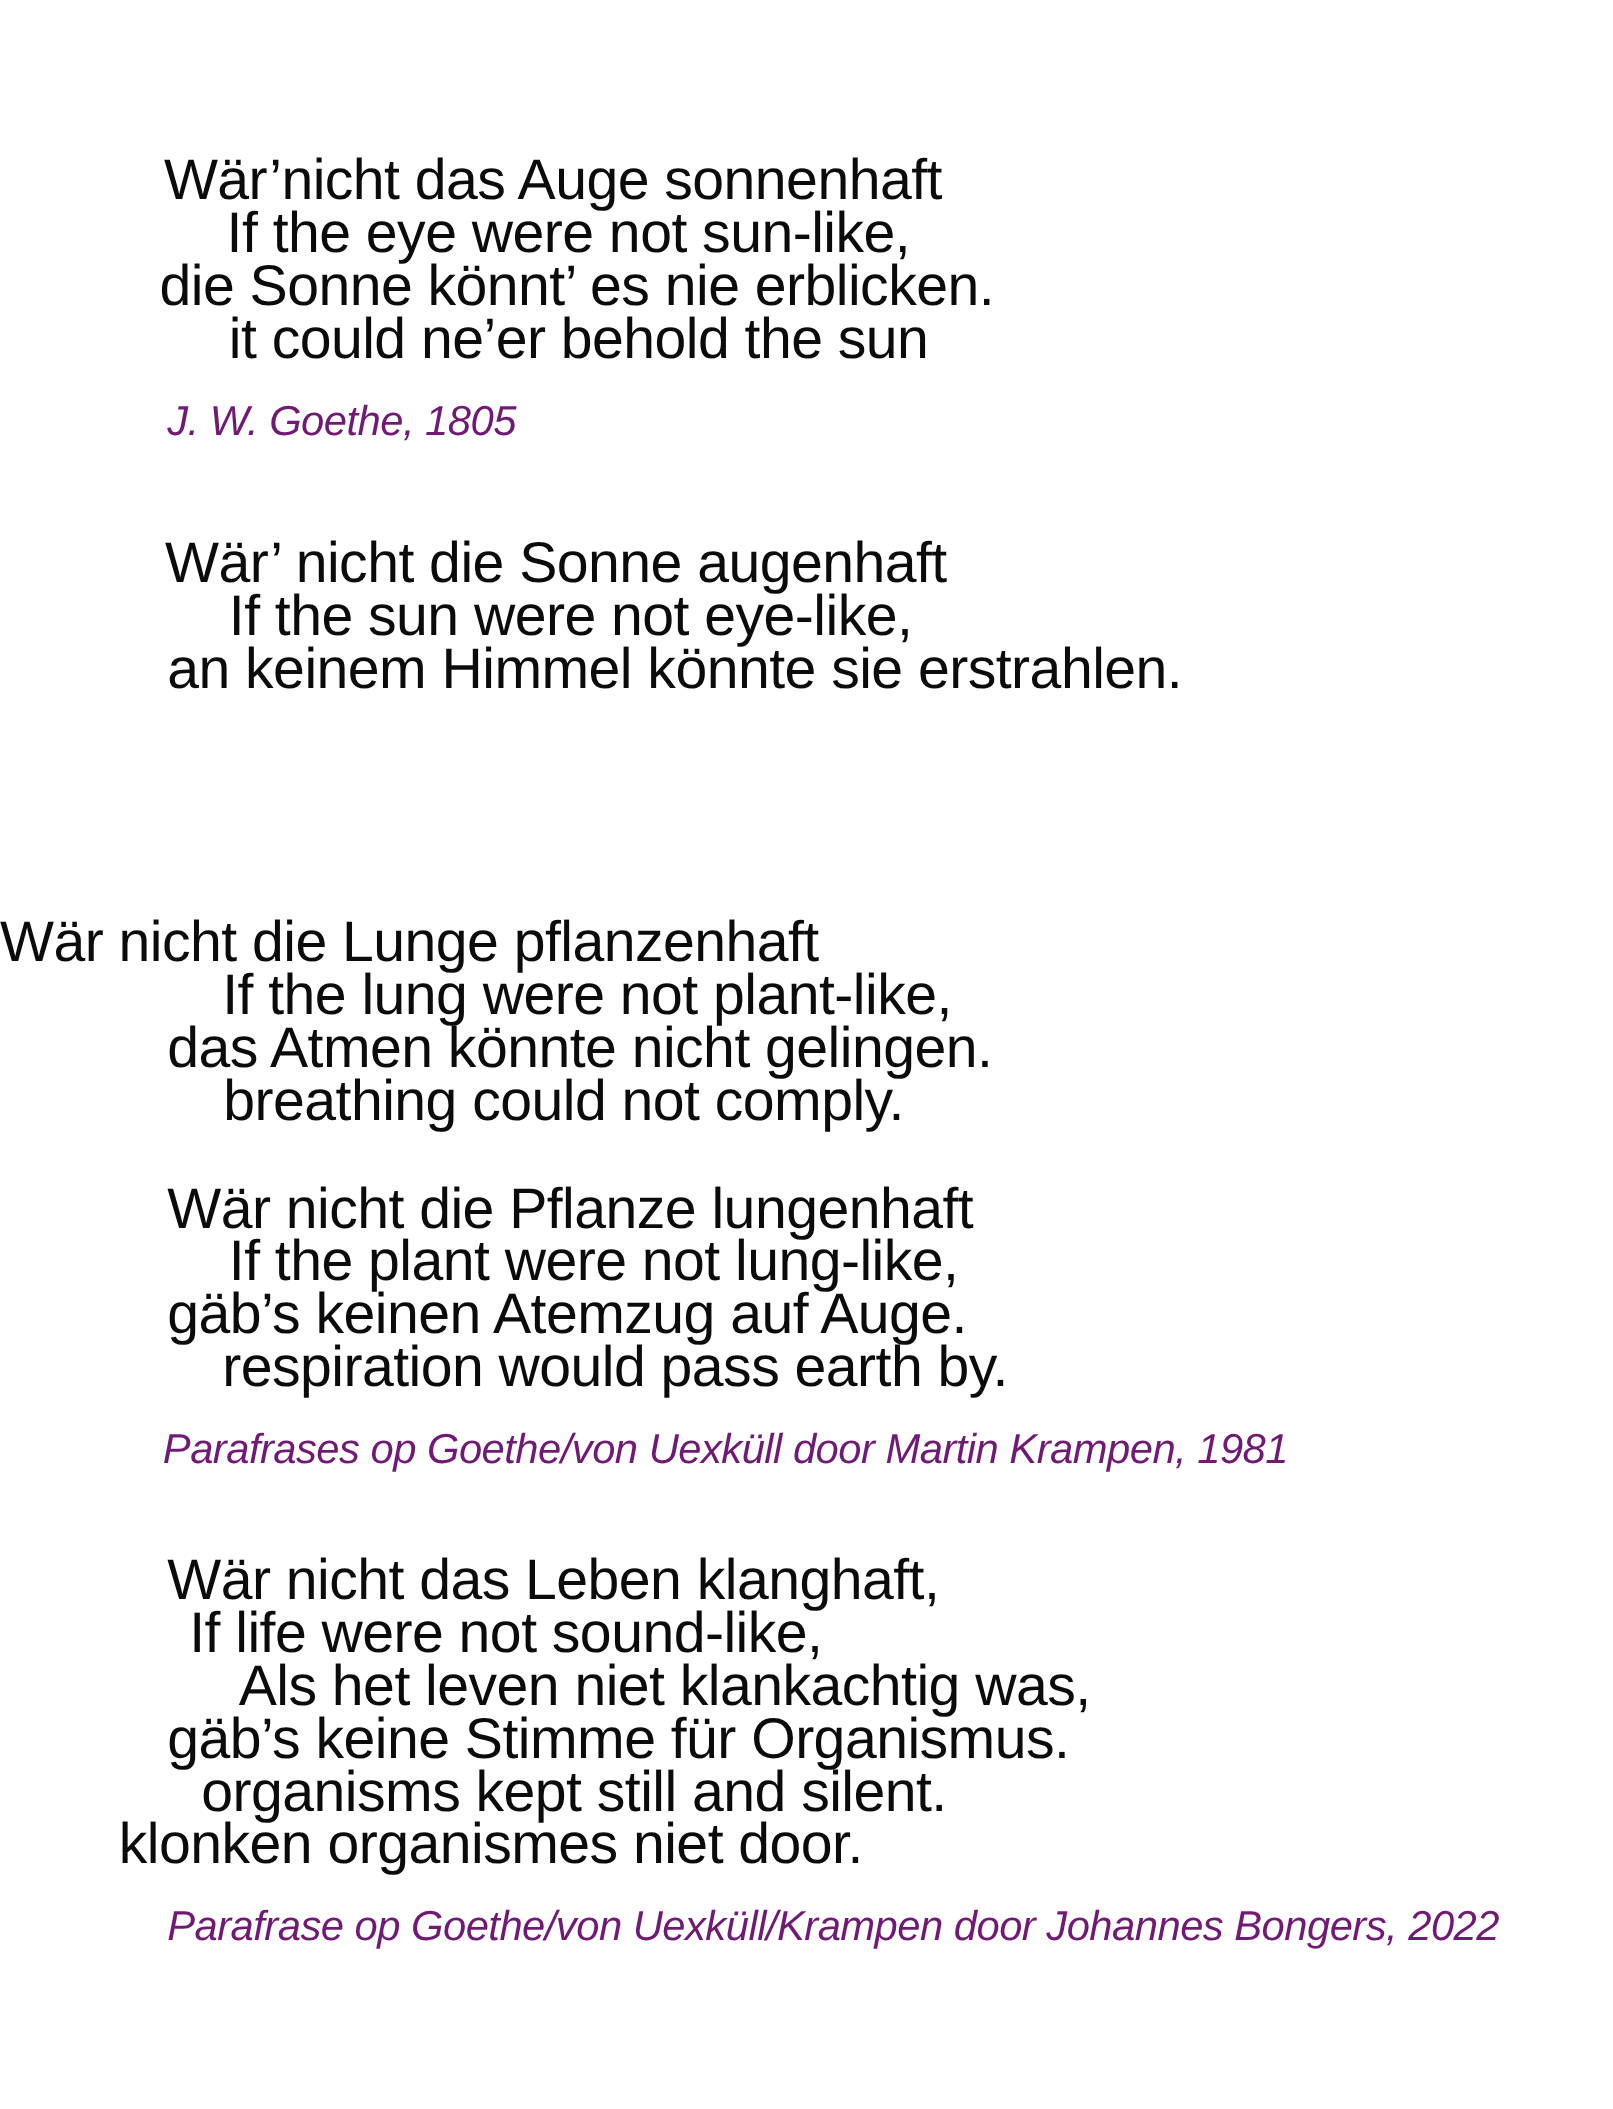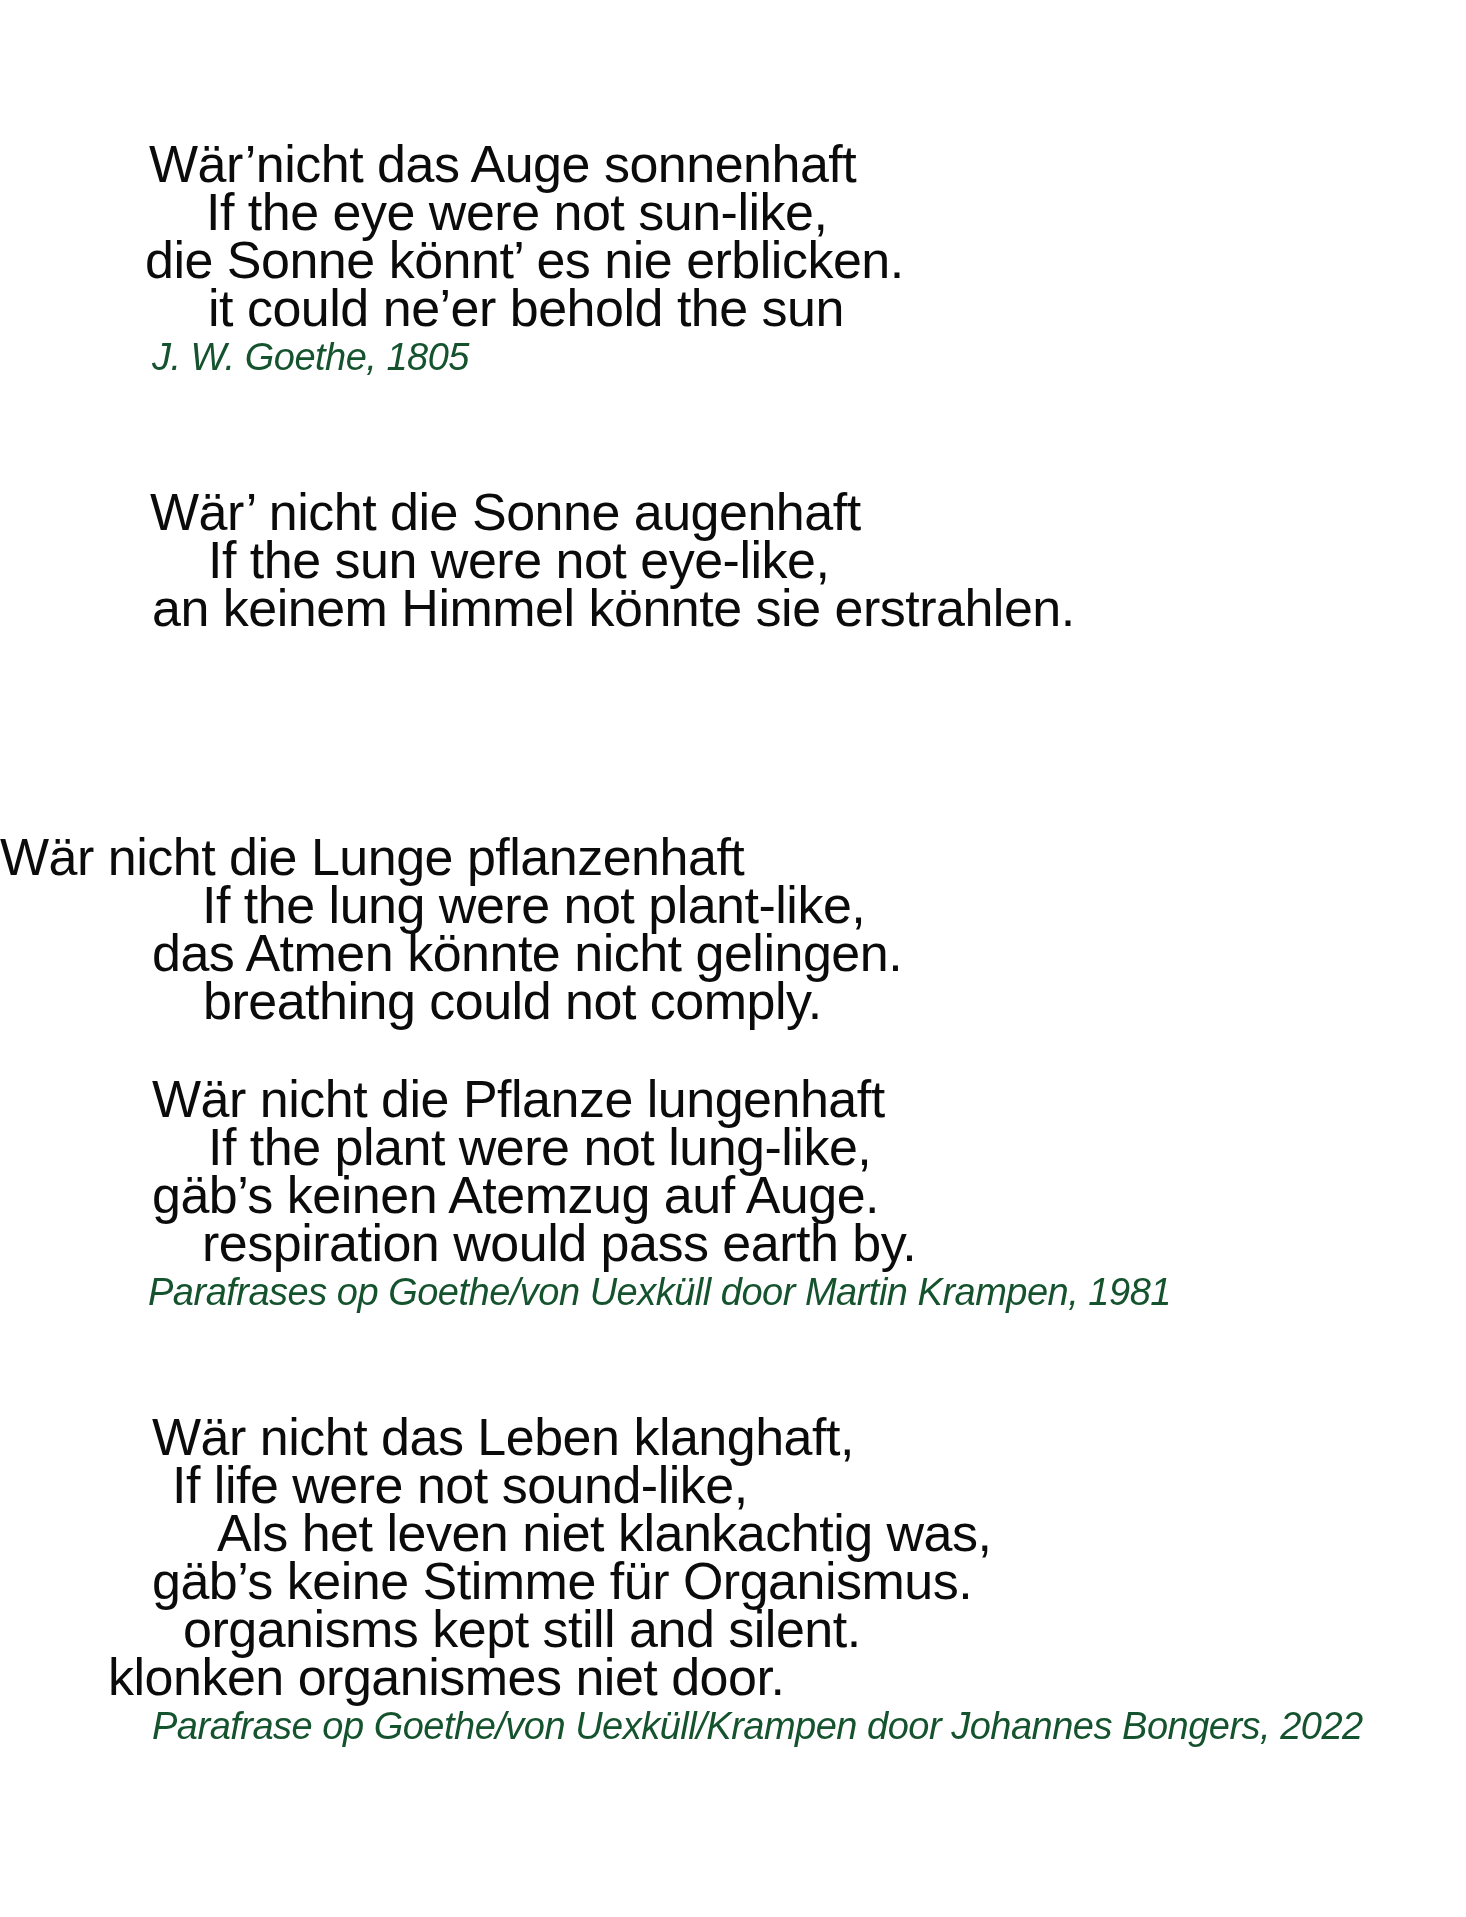--- a/index.html
+++ b/index.html
@@ -26,23 +26,23 @@
     line-height: 48px;
     letter-spacing: -0.5px;
     white-space: pre;
     color: #0b0b0b;
   }
   .attribution {
     font-size: 38px;
     line-height: 48px;
     letter-spacing: -0.5px;
     font-style: italic;
-    margin-top: 1px;
+    margin-top: 27px;
     white-space: pre;
-    color: #14532d;
+    color: #701a75;
   }
 </style>
 </head>
 <body>
 
 <div class="page">
 
   <div class="stanza" style="top:140px;">
     <div class="line" style="margin-left:149px;">Wär’nicht das Auge sonnenhaft</div>
     <div class="line" style="margin-left:206px;">If the eye were not sun-like,</div>

